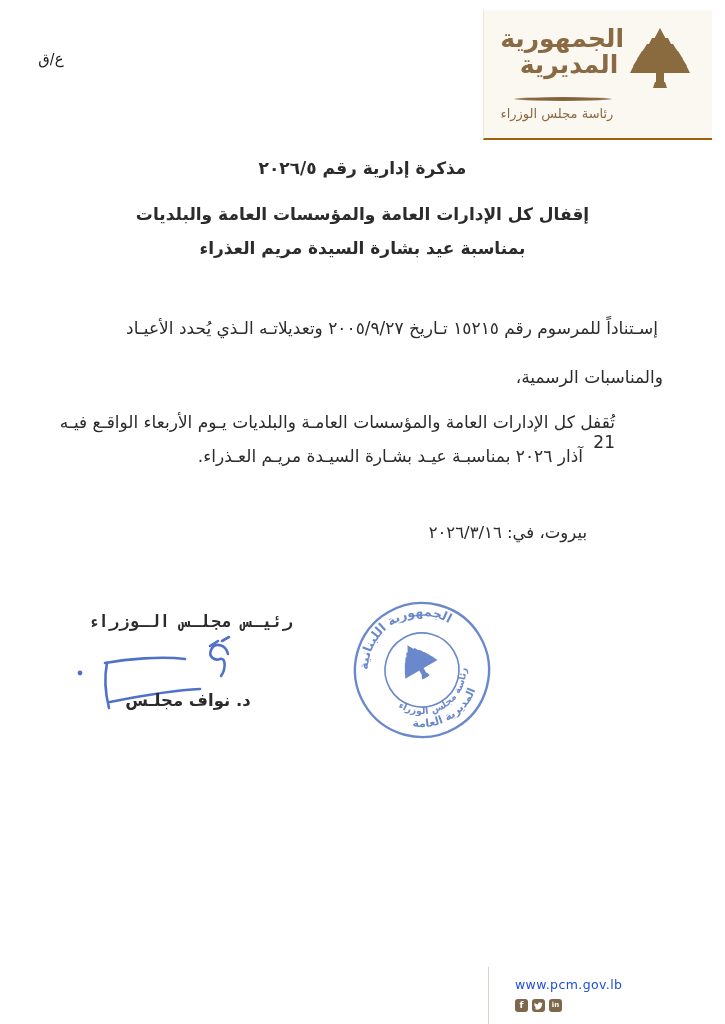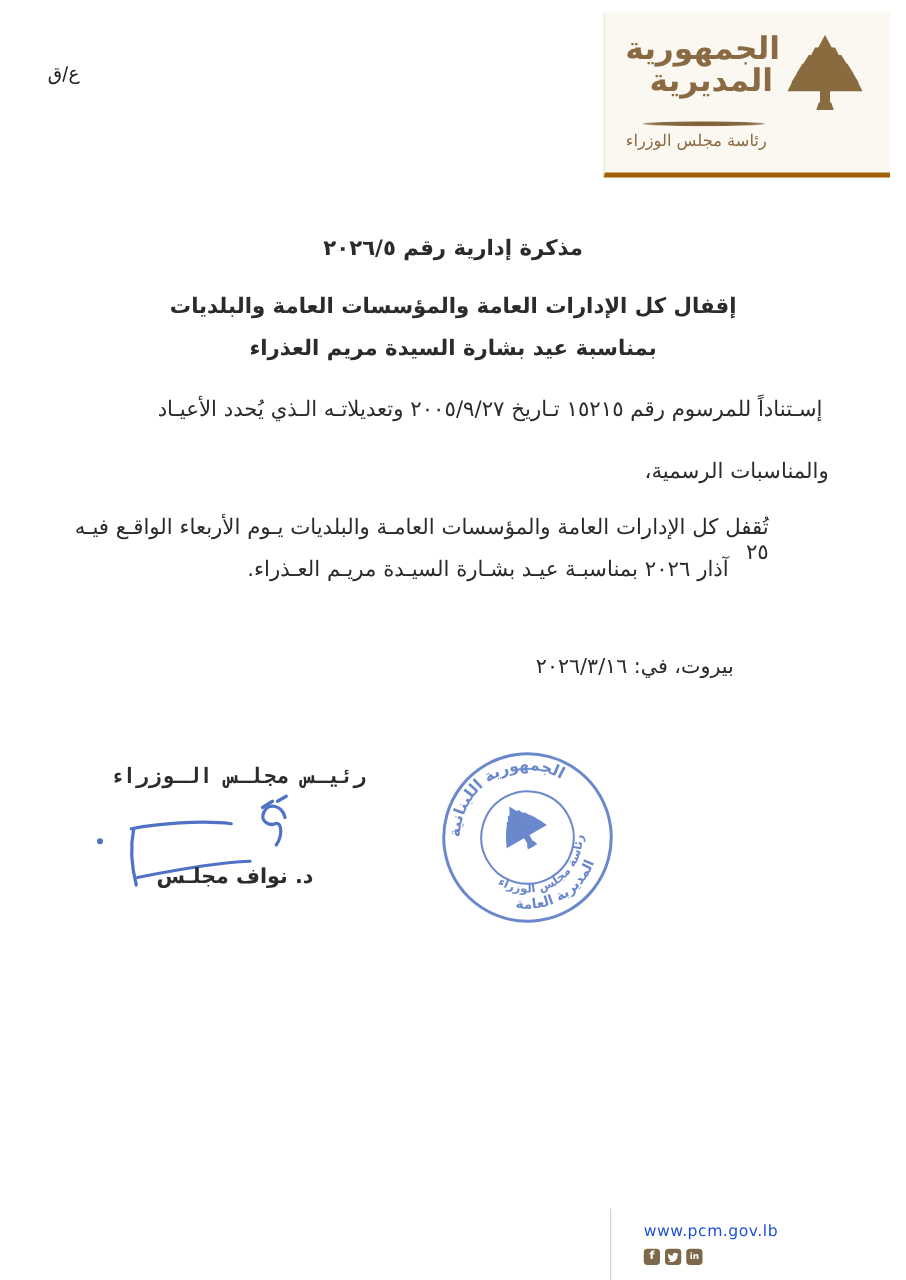--- a/index.html
+++ b/index.html
@@ -9,32 +9,32 @@
     font-family:"DejaVu Sans",sans-serif;color:#2b2b2b;
   }
   .ar{direction:rtl;}
   .abs{position:absolute;}
 
   
   .routing{left:38px;top:50px;font-size:15px;color:#1d1d1d;transform:rotate(-2deg);}
 
   
   .letterhead{left:483px;top:10px;width:228px;height:128px;background:#fbf8f2;
-    border-left:1px solid #eee7da;border-bottom:4px solid #a16207;}
+    border-left:1px solid #eee7da;border-bottom:2px solid #a16207;}
   .lh-wordmark{position:absolute;right:88px;top:16px;width:110px;text-align:center;
     color:#8a6a43;font-weight:bold;line-height:1.05;font-size:25px;}
   .lh-cedar{position:absolute;right:20px;top:16px;}
   .lh-divider{position:absolute;right:100px;top:87px;width:98px;height:4px;
     background:radial-gradient(ellipse at center,#7c5c35 0%,#8a6a43 55%,rgba(138,106,67,0) 95%);
     border-radius:50%;}
   .lh-office{position:absolute;right:96px;top:96px;width:118px;text-align:center;
     color:#8a6a43;font-size:13px;}
 
   
-  .title{left:0;right:0;text-align:center;font-weight:bold;font-size:17px;margin-top:31px;}
+  .title{left:0;right:0;text-align:center;font-weight:bold;font-size:17px;}
   .t1{top:158px;}
   .t2{top:204px;}
   .t3{top:238px;}
 
   
   .bline{left:55px;right:62px;text-align:right;font-size:17px;}
   .p1l1{top:318px;padding-right:5px;}
   .p1l2{top:367px;}
   .p2l1{top:412px;padding-right:48px;}
   .p2l2{top:446px;padding-right:80px;}
@@ -92,21 +92,21 @@
     <div class="lh-divider"></div>
     <div class="lh-office ar">رئاسة مجلس الوزراء</div>
   </div>
 
   <div class="abs title t1 ar">مذكرة إدارية رقم ٢٠٢٦/٥</div>
   <div class="abs title t2 ar">إقفال كل الإدارات العامة والمؤسسات العامة والبلديات</div>
   <div class="abs title t3 ar">بمناسبة عيد بشارة السيدة مريم العذراء</div>
 
   <div class="abs bline p1l1 ar">إسـتناداً للمرسوم رقم ١٥٢١٥ تـاريخ ٢٠٠٥/٩/٢٧ وتعديلاتـه الـذي يُحدد الأعيـاد</div>
   <div class="abs bline p1l2 ar">والمناسبات الرسمية،</div>
-  <div class="abs bline p2l1 ar">تُقفل كل الإدارات العامة والمؤسسات العامـة والبلديات يـوم الأربعاء الواقـع فيـه ٢٥</div>
+  <div class="abs bline p2l1 ar">تُقفل كل الإدارات العامة والمؤسسات العامـة والبلديات يـوم الأربعاء الواقـع فيـه 21</div>
   <div class="abs bline p2l2 ar">آذار ٢٠٢٦ بمناسبـة عيـد بشـارة السيـدة مريـم العـذراء.</div>
 
   <div class="abs dateline ar">بيروت، في: ٢٠٢٦/٣/١٦</div>
 
   <div class="abs sig-title ar">رئيـس مجلـس الـوزراء</div>
   <svg class="abs sig-ink" width="220" height="85" viewBox="0 0 220 85">
     <g fill="none" stroke="#3e63c0" stroke-width="2.6" stroke-linecap="round" opacity="0.9">
       <path d="M155,16 l8,-5"></path>
       <path d="M167,11 l7,-4"></path>
       <path d="M173,24 c-2,-9 -13,-13 -17,-4 c-3,7 4,11 9,9 c6,-2 6,10 1,17"></path>

